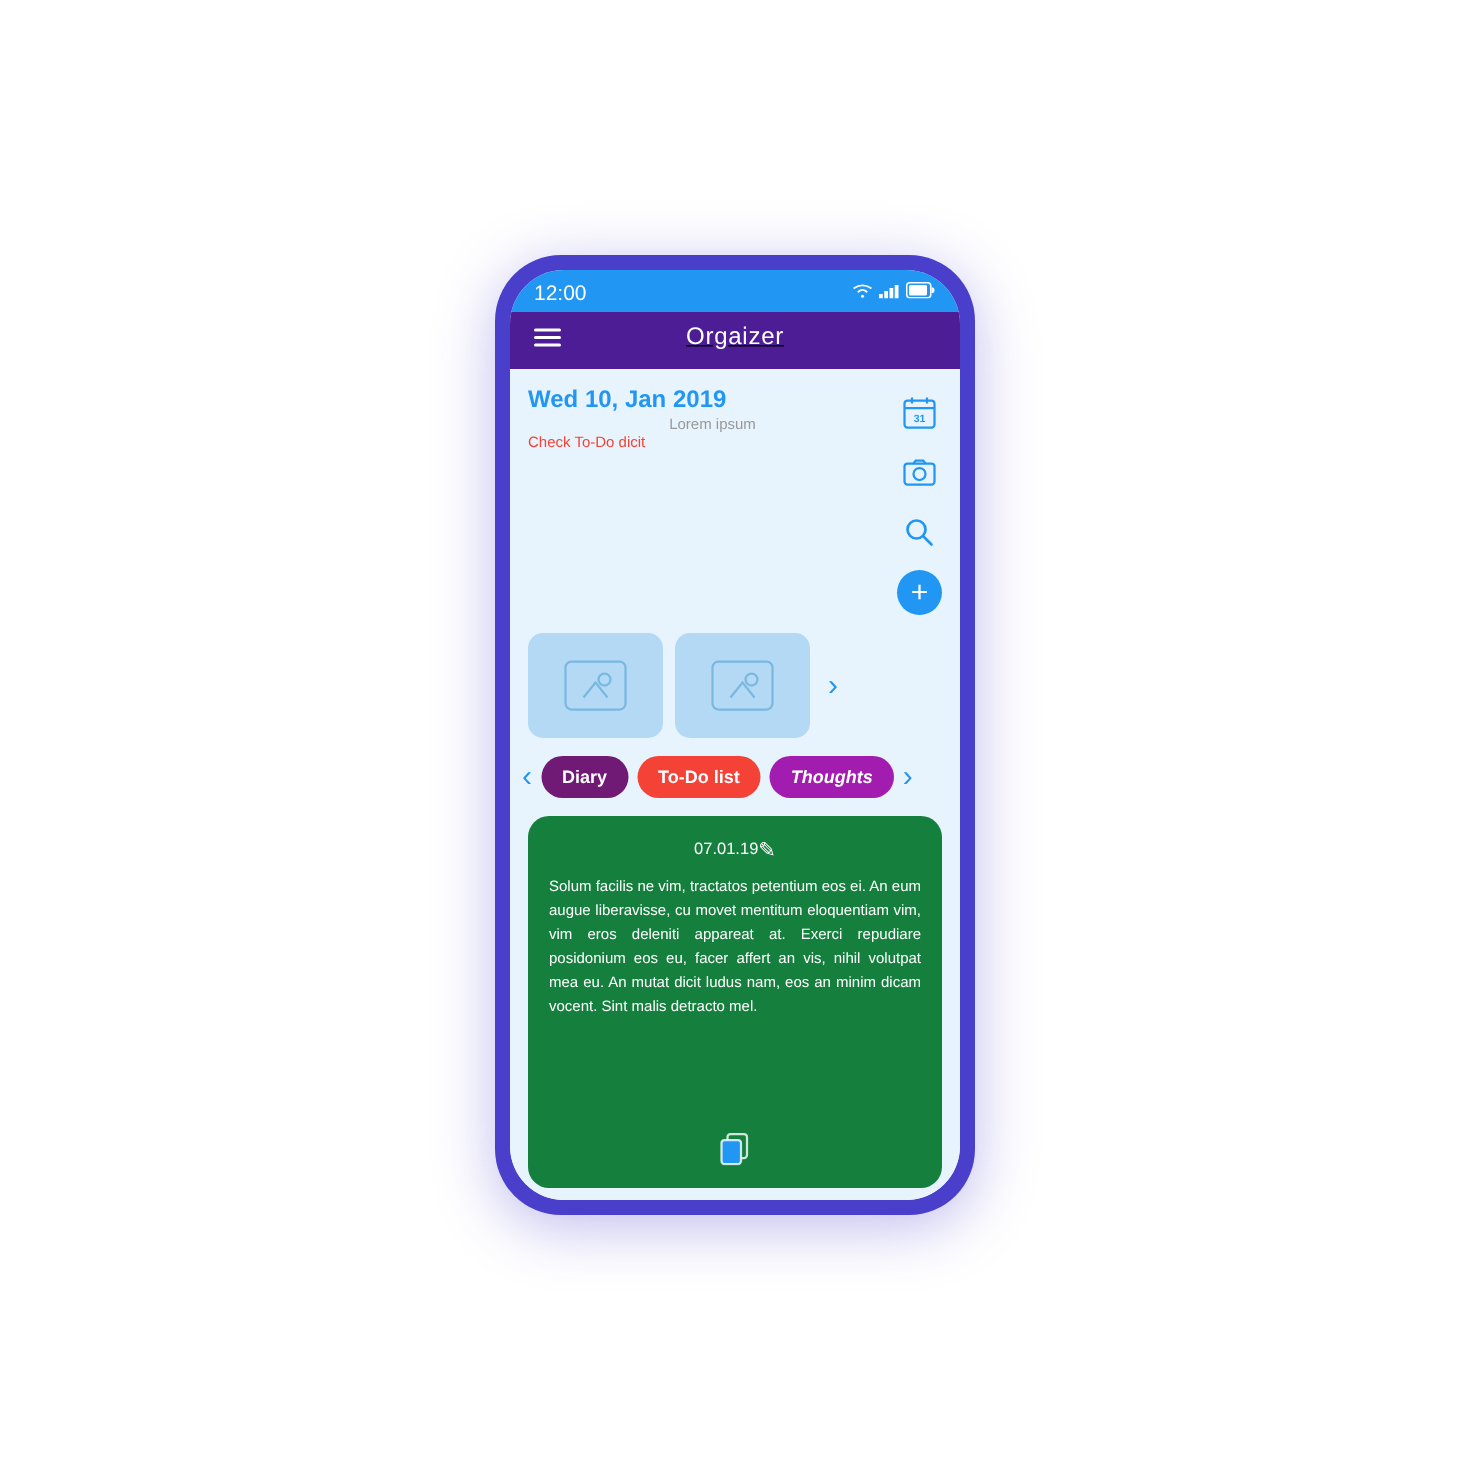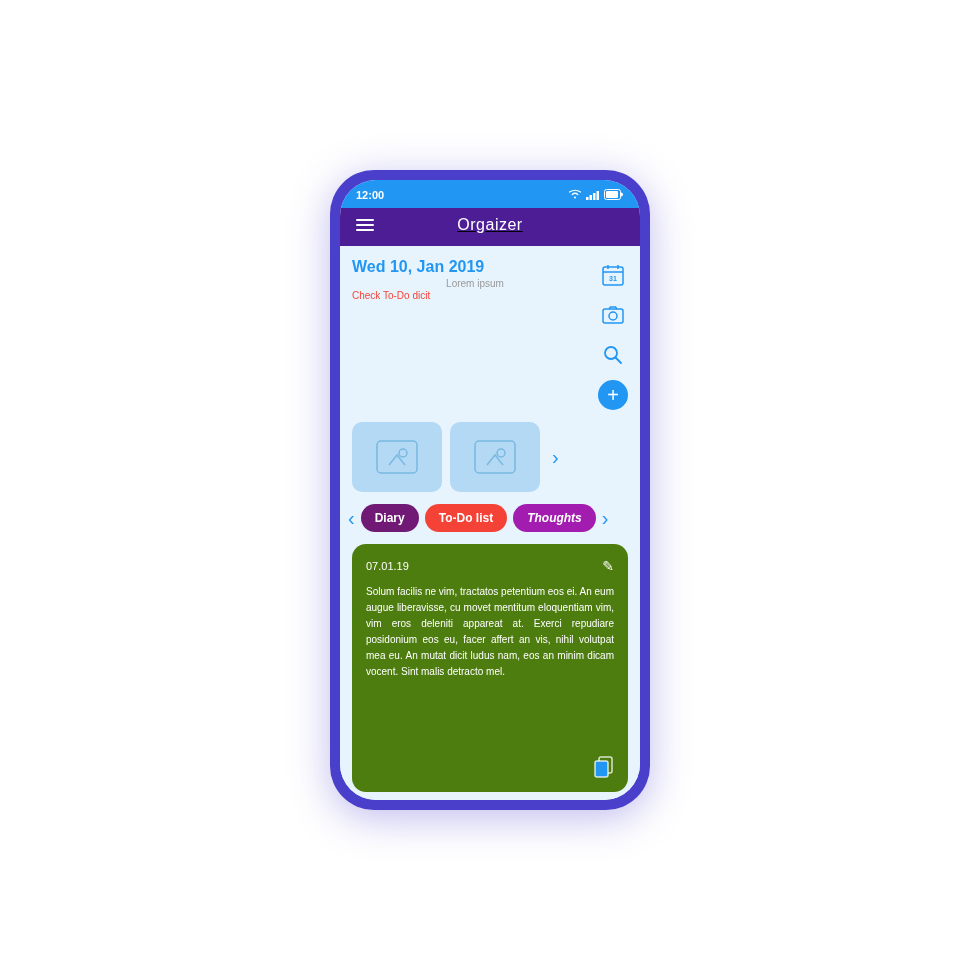--- a/index.html
+++ b/index.html
@@ -38,22 +38,22 @@
       background: #2196f3;
       display: flex;
       justify-content: space-between;
       align-items: center;
       padding: 6px 16px 4px;
       flex-shrink: 0;
     }
 
     .status-time {
       color: white;
-      font-size: 11px;
-      font-weight: 700;
+      font-size: 14px;
+      font-weight: 400;
     }
 
     .status-icons {
       display: flex;
       align-items: center;
       gap: 4px;
     }
 
     
     .app-header {
@@ -205,27 +205,28 @@
       color: white;
     }
 
     .tab-btn.diary { background: #701a75; }
     .tab-btn.todo { background: #f44336; }
     .tab-btn.thoughts { background: #a21caf; font-style: italic; }
 
     
     .entry-card {
       margin: 4px 12px 8px;
-      background: #4d7c0f;
+      background: #15803d;
       border-radius: 14px;
       padding: 14px 14px 10px;
       flex: 1;
       display: flex;
       flex-direction: column;
       position: relative;
+      align-items: center;
     }
 
     .entry-header {
       display: flex;
       justify-content: space-between;
       align-items: center;
       margin-bottom: 10px;
     }
 
     .entry-date {

